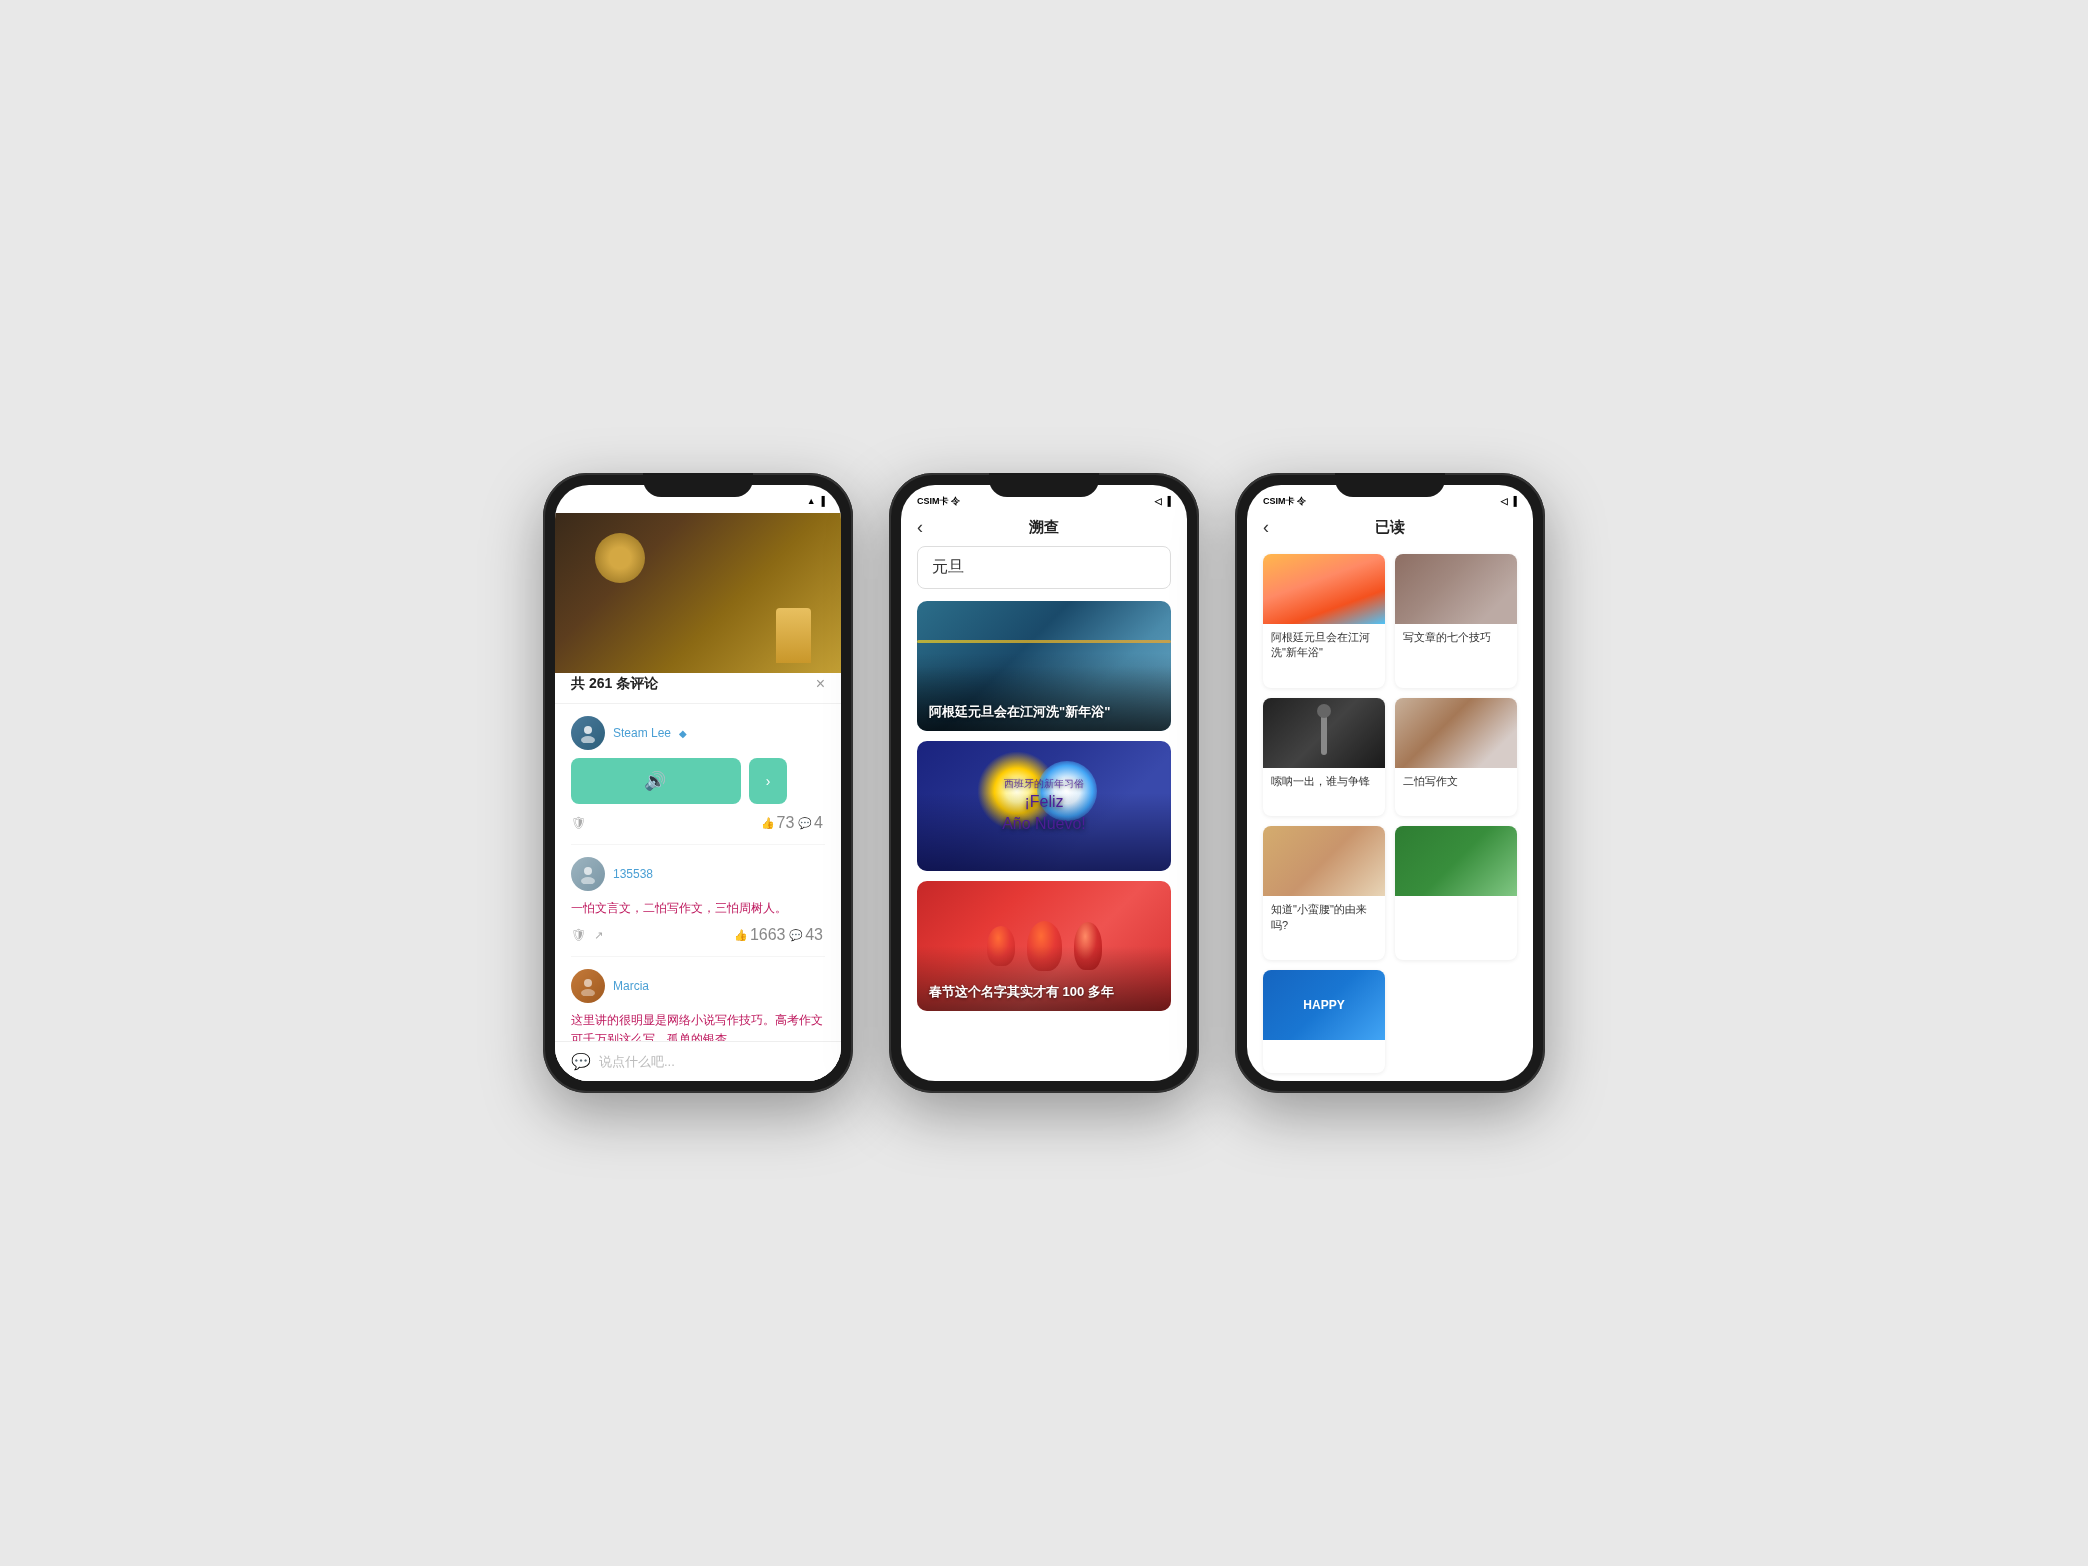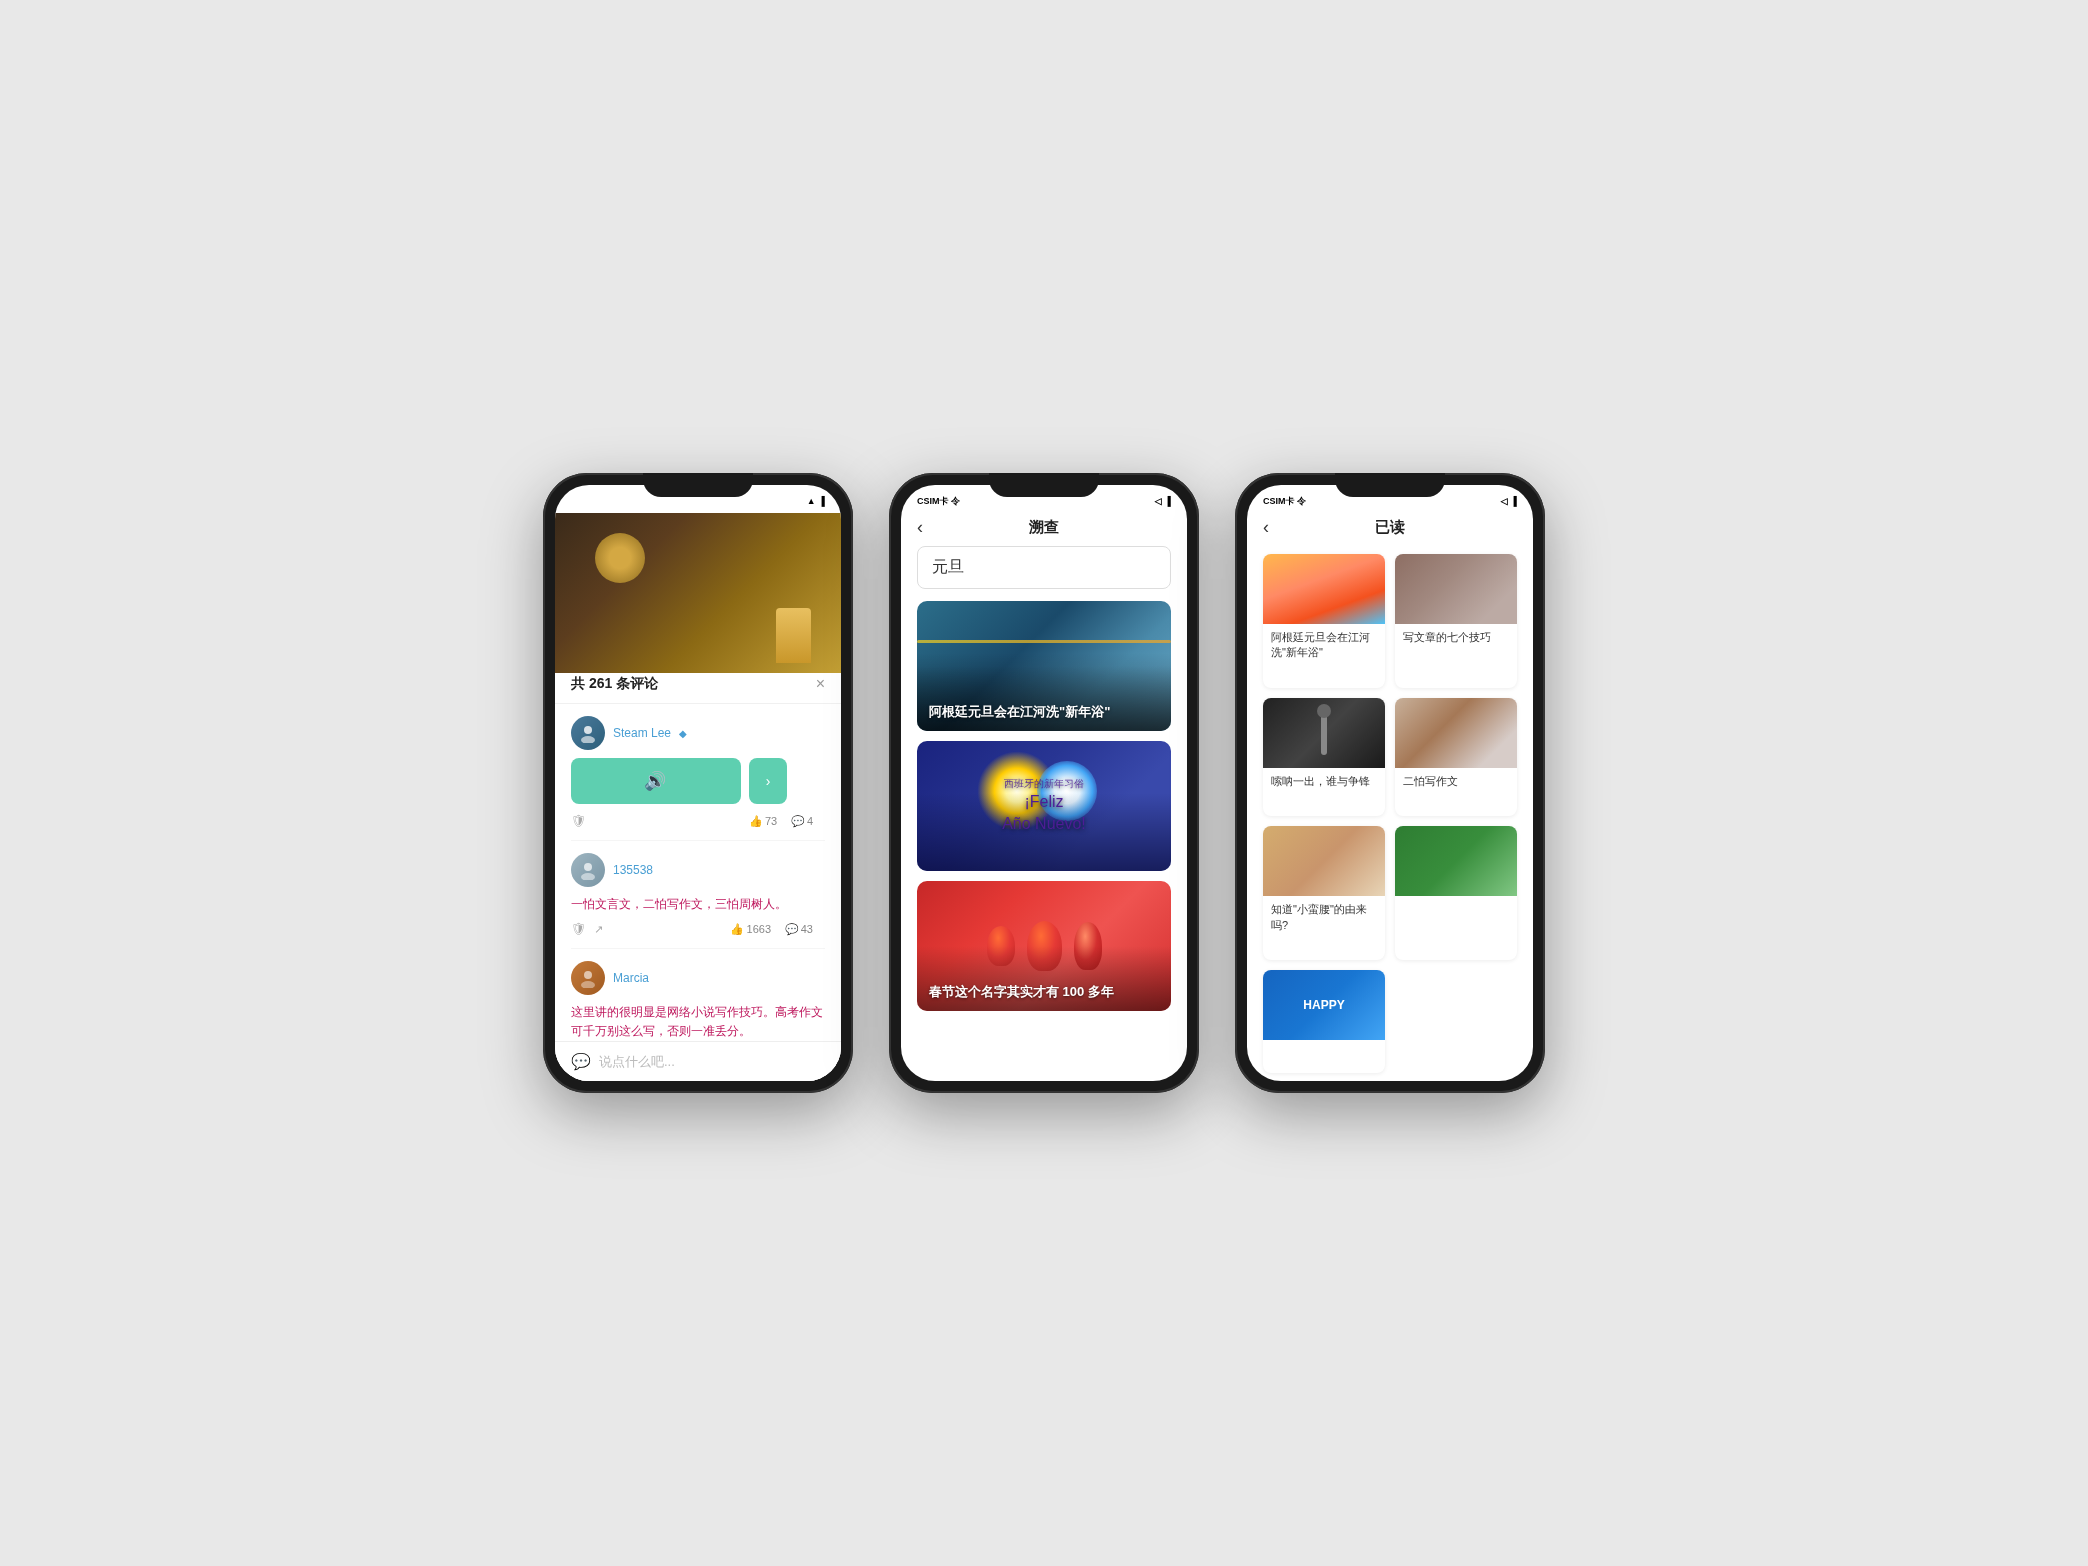--- a/index.html
+++ b/index.html
@@ -214,23 +214,23 @@
       color: #fff;
       font-size: 14px;
     }
 
     .action-icon {
       font-size: 11px;
       color: #aaa;
     }
 
     .action-count {
-      font-size: 11px;
+      font-size: 16px;
       color: #888;
-      margin-right: 12px;
+      margin-right: 2px;
     }
 
     .shield-icon { color: #aaa; font-size: 12px; }
 
     .comment-text {
       font-size: 12px;
       color: #be185d;
       line-height: 1.6;
       margin-bottom: 8px;
     }
@@ -556,21 +556,21 @@
           <div class="comment-item">
             <div class="comment-user-row">
               <div class="avatar avatar-marcia">
                 <svg width="20" height="20" viewBox="0 0 20 20">
                     <circle cx="10" cy="7" r="4" fill="#fff" opacity="0.6"></circle>
                     <ellipse cx="10" cy="17" rx="7" ry="4" fill="#fff" opacity="0.4"></ellipse>
                   </svg>
               </div>
               <span class="user-name">Marcia</span>
             </div>
-            <div class="comment-text">这里讲的很明显是网络小说写作技巧。高考作文可千万别这么写，否则一准丢分。</div>
+            <div class="comment-text">这里讲的很明显是网络小说写作技巧。高考作文可千万别这么写，孤单的银杏。</div>
           </div>
 
         </div>
 
         <div class="comment-input-bar">
           <span class="chat-icon">💬</span>
           <span class="comment-input-placeholder">说点什么吧...</span>
         </div>
       </div>
     </div>

